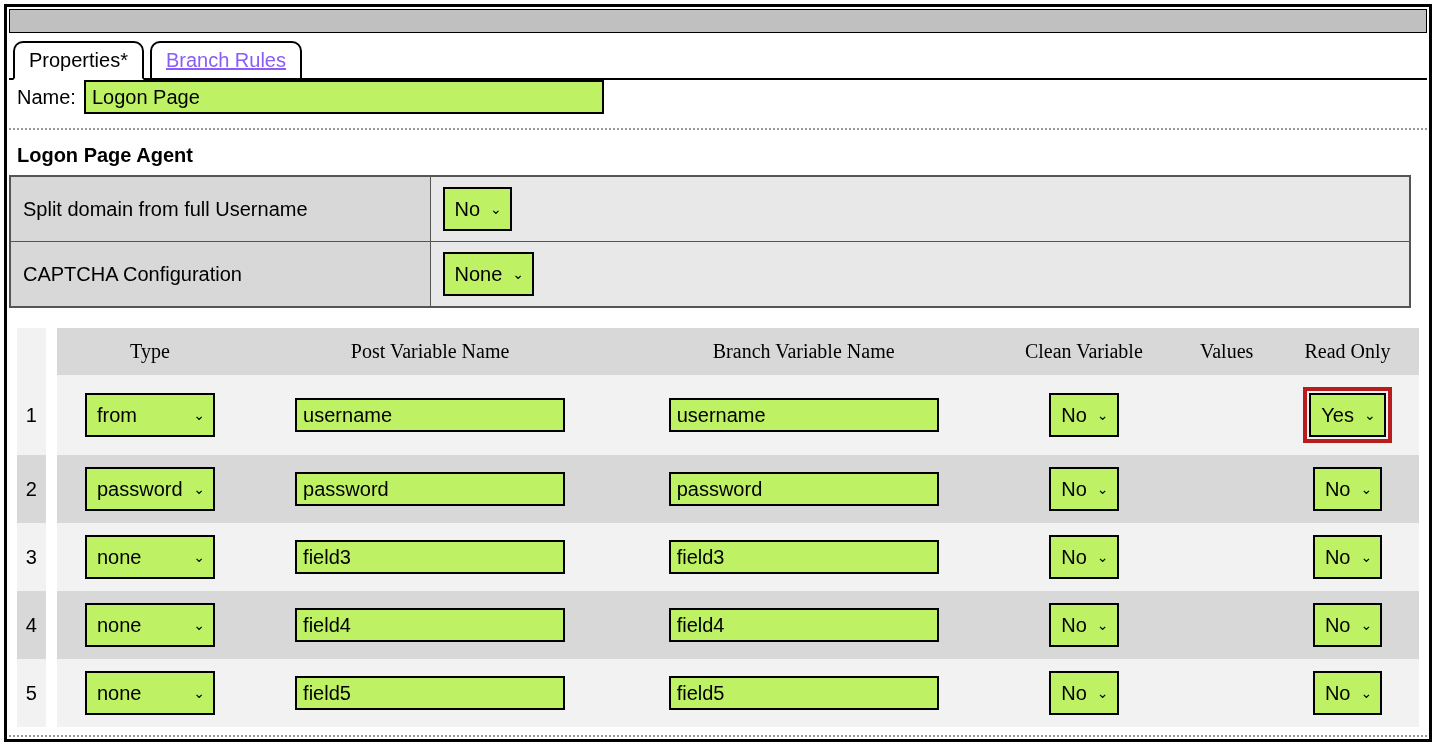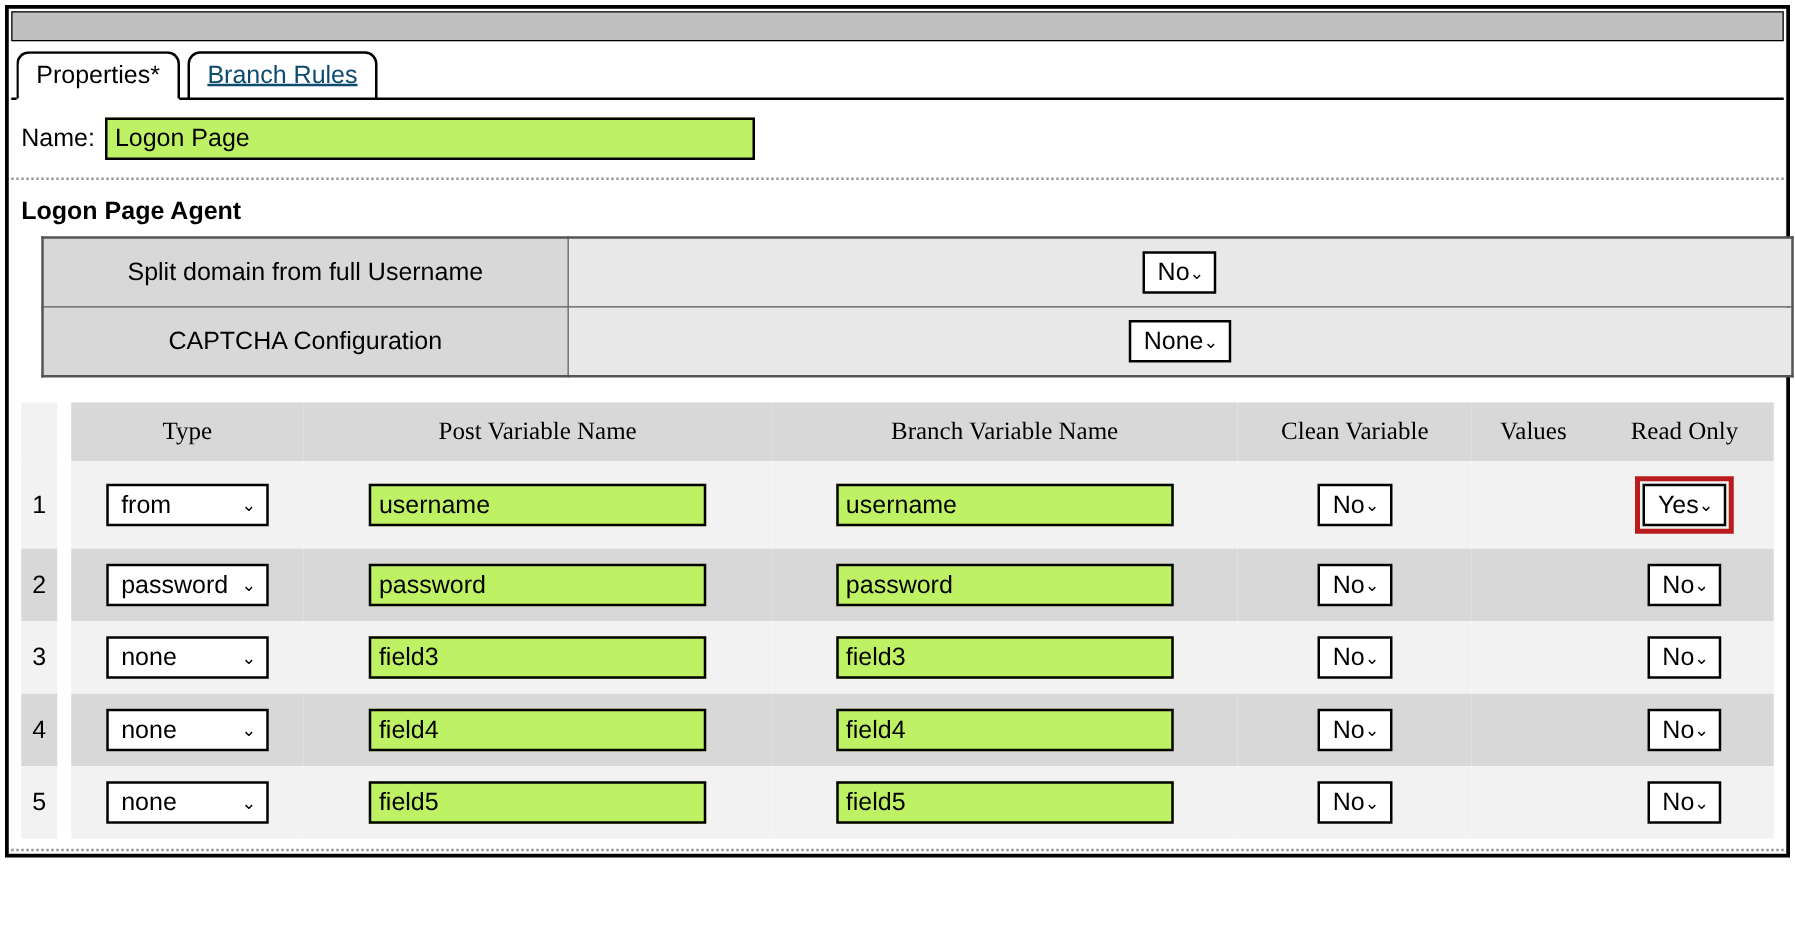--- a/index.html
+++ b/index.html
@@ -19,39 +19,38 @@
     background: #c0c0c0;
     height: 24px;
     border: 1px solid #000;
     margin-bottom: 6px;
   }
   .tabs-row {
     display: flex;
     align-items: flex-end;
     border-bottom: 2px solid #000;
     padding-left: 4px;
-    margin-bottom: 14px;
   }
   .tab {
     padding: 6px 14px 6px 14px;
     border: 2px solid #000;
     border-top-left-radius: 10px;
     border-top-right-radius: 10px;
     margin-right: 6px;
     background: #fff;
     position: relative;
     bottom: -2px;
     cursor: pointer;
   }
   .tab.active {
     border-bottom: 2px solid #fff;
     font-weight: normal;
   }
   .tab.inactive a {
-    color: #0c4a6e;
+    color: #8b5cf6;
     text-decoration: underline;
   }
   .name-row {
     display: flex;
     align-items: center;
     gap: 8px;
     padding: 0 8px 14px 8px;
     border-bottom: 2px dotted #999;
     margin-bottom: 10px;
   }
@@ -64,42 +63,42 @@
   }
   .section-title {
     font-weight: bold;
     padding: 4px 8px 8px 8px;
   }
 
   
   .settings-table {
     border-collapse: collapse;
     width: calc(100% - 16px);
-    margin: 0 8px 20px 24px;
+    margin: 0 8px 20px 0;
     border: 2px solid #555;
-    text-align: center;
   }
   .settings-table td {
     border: 1px solid #555;
     padding: 10px 12px;
     background: #e8e8e8;
   }
   .settings-table td.label-cell {
     background: #d8d8d8;
     width: 420px;
   }
 
   
   .select {
     display: inline-flex;
     align-items: center;
+    gap: 10px;
     border: 2px solid #000;
-    background: #ffffff;
+    background: #bef264;
     padding: 2px 8px 2px 10px;
-    height: 34px;
+    height: 44px;
     cursor: pointer;
     user-select: none;
   }
   .select .chev {
     font-size: 14px;
   }
   .select.wide { min-width: 130px; justify-content: space-between; }
 
   
   .fields-wrap {

